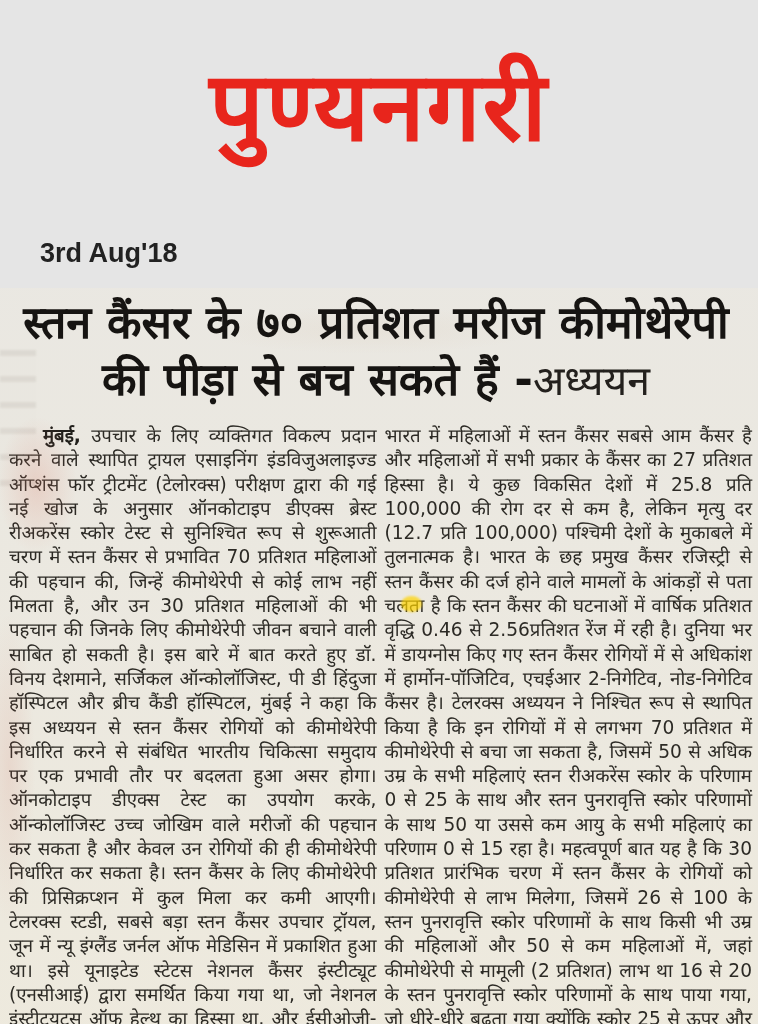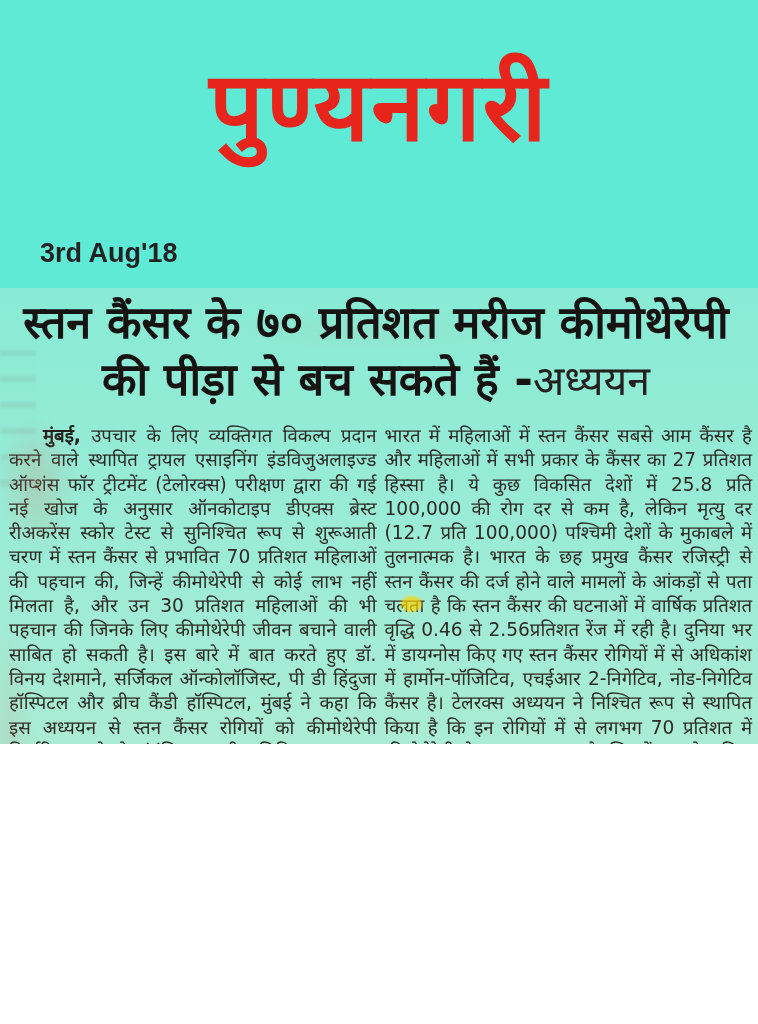--- a/index.html
+++ b/index.html
@@ -1,21 +1,21 @@
 <!DOCTYPE html>
 <html><head>
 <meta charset="utf-8">
 <style>
   html, body { margin: 0; padding: 0; background: #ffffff; }
   .page {
     position: relative;
     width: 758px;
-    height: 744px;
+    height: 1024px;
     margin: 0 auto;
-    background: #5eead4;
+    background: #e5e5e5;
     overflow: hidden;
     font-family: "DejaVu Sans", sans-serif;
   }
   
   .newsprint-tint {
     position: absolute;
     left: 0; right: 0;
     top: 288px; bottom: 0;
     background: linear-gradient(180deg, rgba(246,238,217,0.28), rgba(246,238,214,0.5));
     pointer-events: none;

